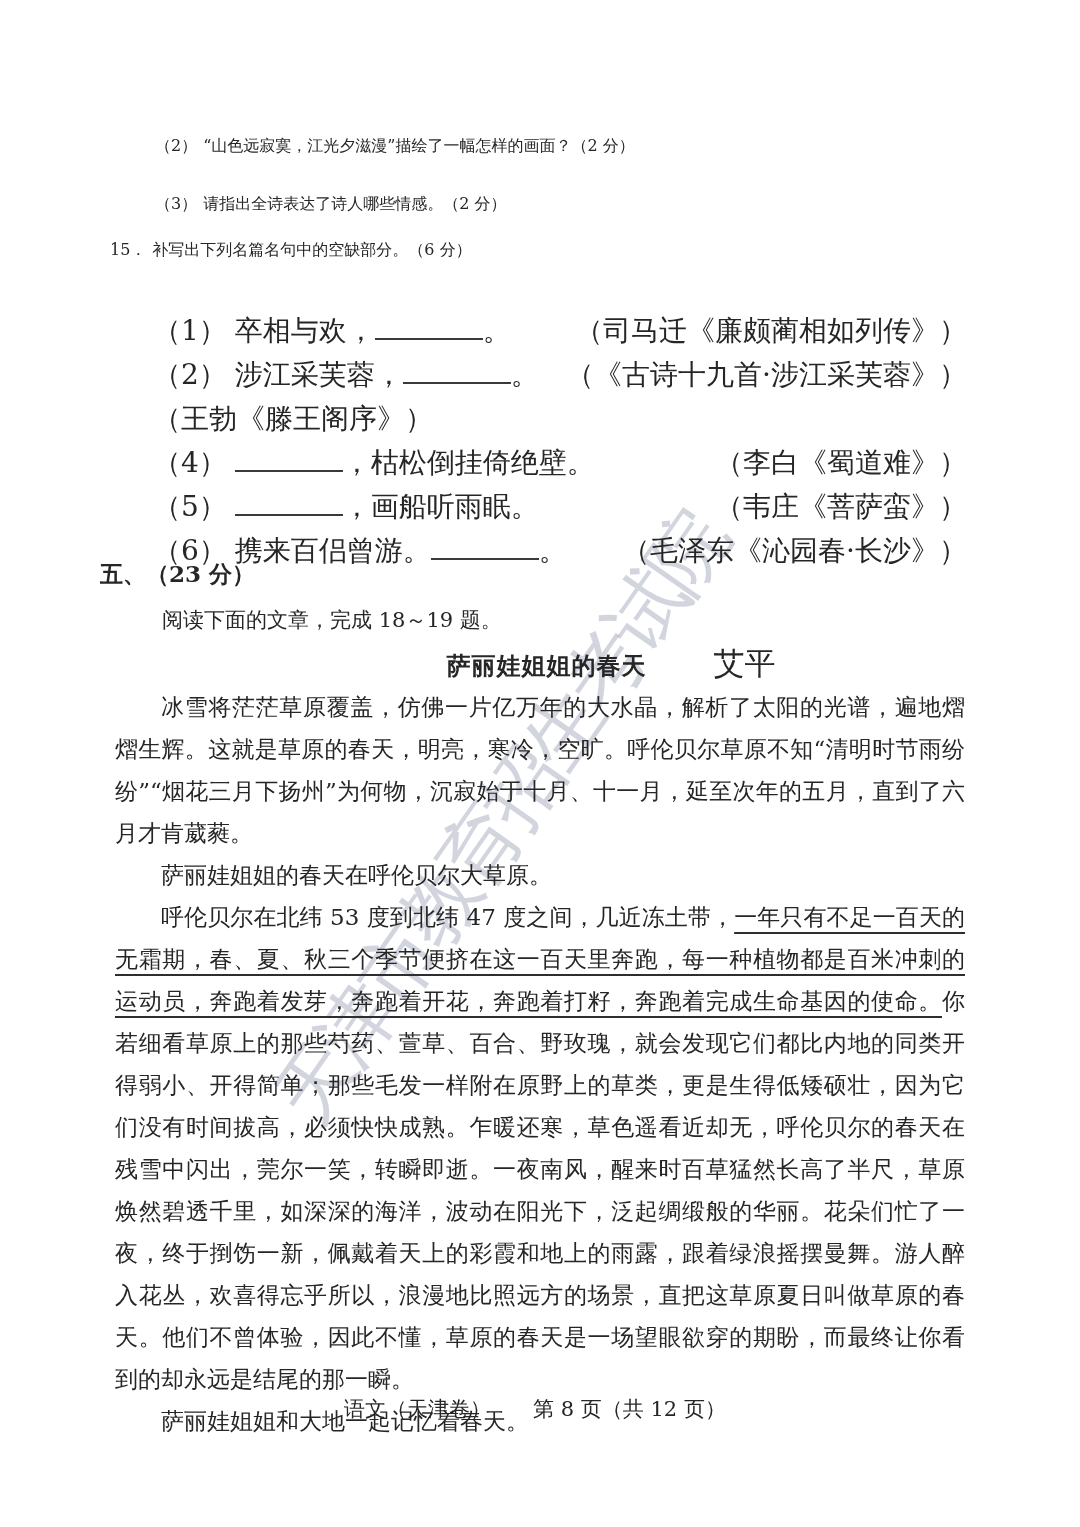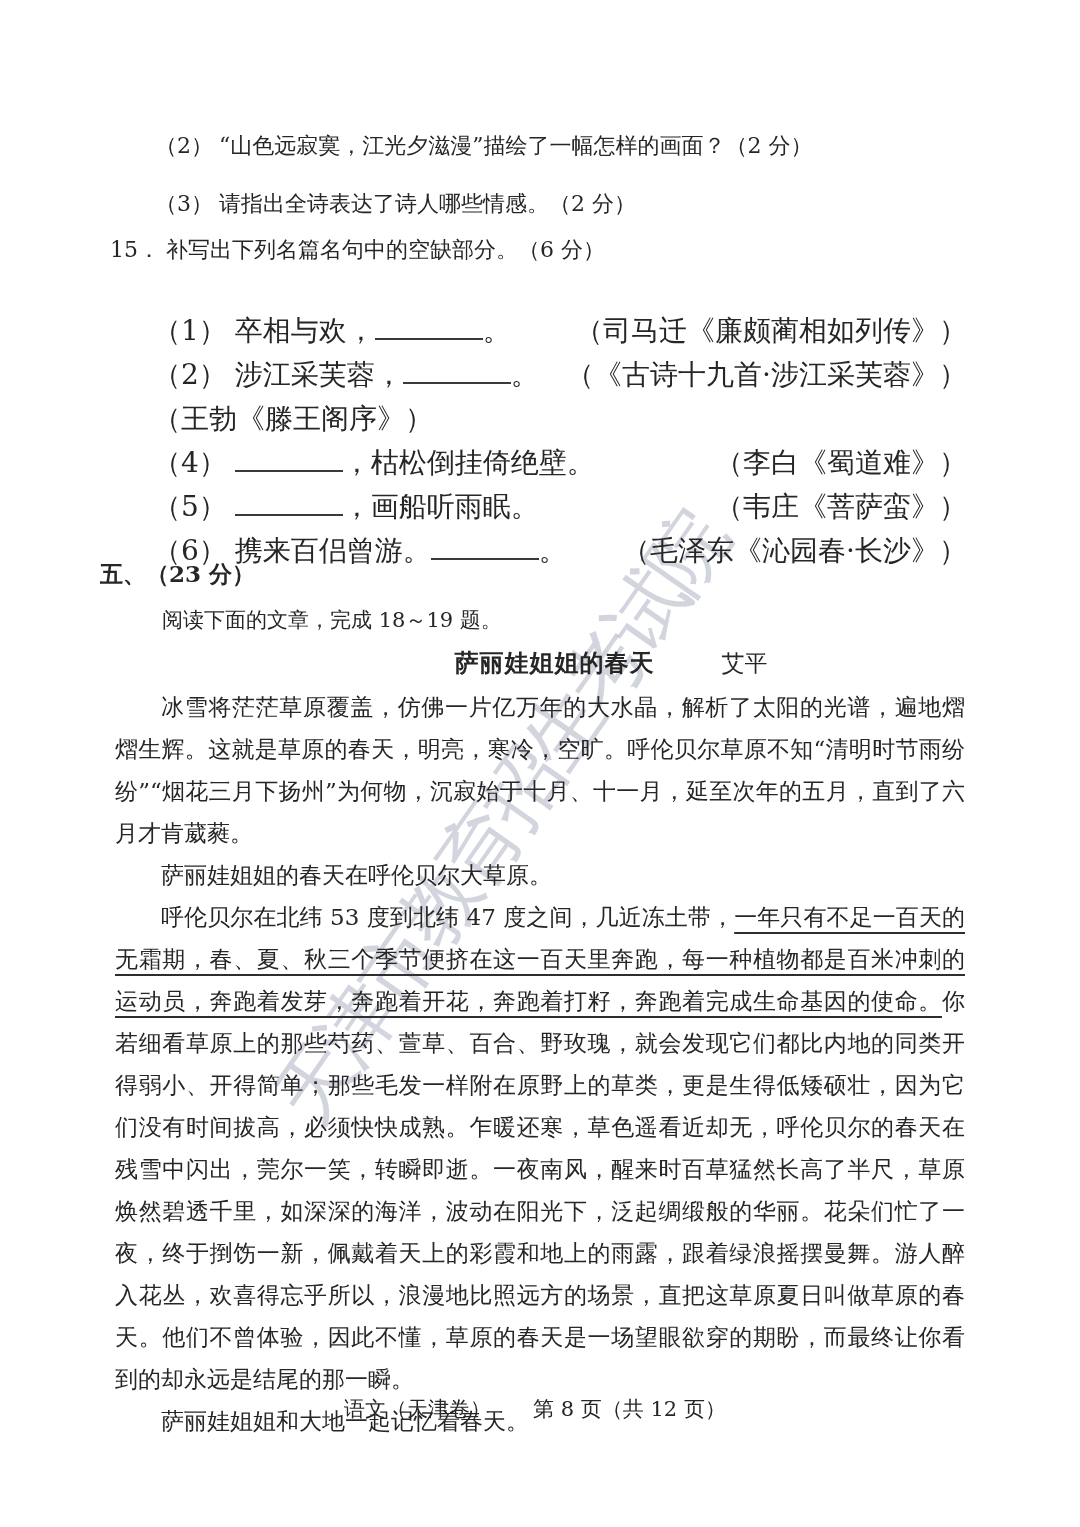--- a/index.html
+++ b/index.html
@@ -23,21 +23,21 @@
     letter-spacing: -6px;
     white-space: nowrap;
     color: rgba(156, 162, 182, 0.45);
     transform: rotate(-55deg);
     transform-origin: center center;
     z-index: 0;
     pointer-events: none;
   }
   .layer { position: absolute; z-index: 1; }
 
-  .qline { font-size: 22px; line-height: 30px; white-space: nowrap; }
+  .qline { font-size: 16px; line-height: 30px; white-space: nowrap; }
   .q2 { left: 155px; top: 131px; }
   .q3 { left: 155px; top: 189px; }
   .q15stem { left: 110px; top: 235px; text-align: center; }
   .qlabel { margin-right: 6px; }
 
   .items { left: 153px; top: 280px; width: 814px; }
   .item-row {
     display: flex;
     justify-content: space-between;
     align-items: baseline;
@@ -65,21 +65,21 @@
   .instruction { left: 162px; top: 605px; font-size: 21px; line-height: 30px; white-space: nowrap; }
 
   .title-line {
     left: 115px; top: 645px; width: 850px;
     text-align: center;
     text-indent: 142px;
     font-size: 24px; line-height: 36px;
     white-space: nowrap;
   }
   .passage-title { font-weight: bold; letter-spacing: 1px; }
-  .passage-author { font-size: 23px; margin-left: 67px; font-weight: normal; }
+  .passage-author { font-size: 31px; margin-left: 67px; font-weight: normal; }
 
   .passage {
     left: 115px; top: 686px; width: 850px;
     font-size: 23px;
     line-height: 42px;
     text-align: justify;
   }
   .passage p { margin: 0; text-indent: 2em; }
   .passage .u {
     text-decoration: underline;

